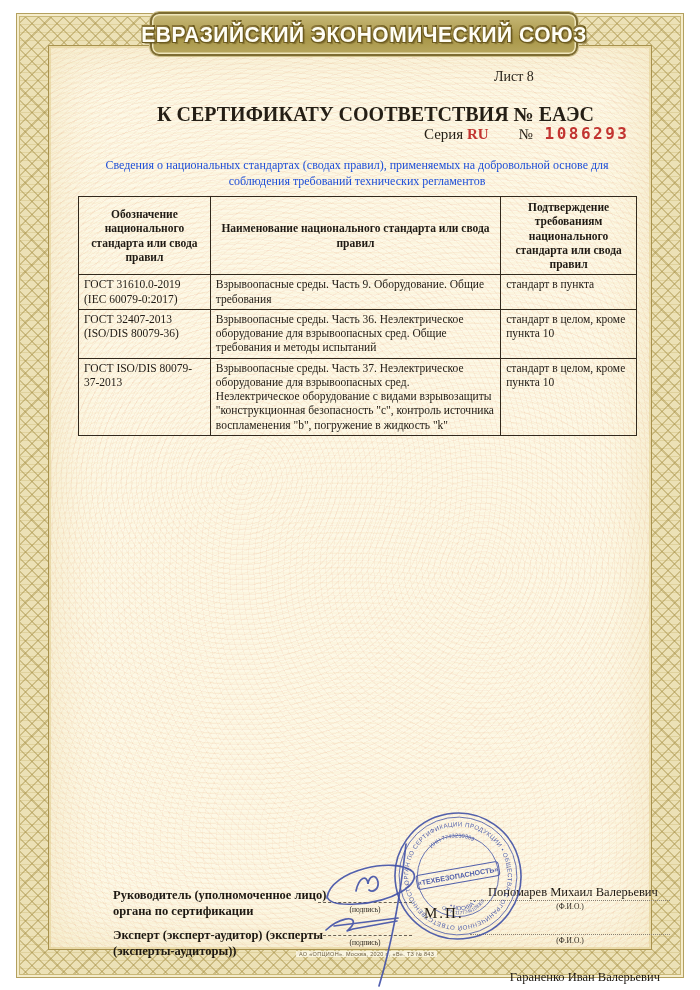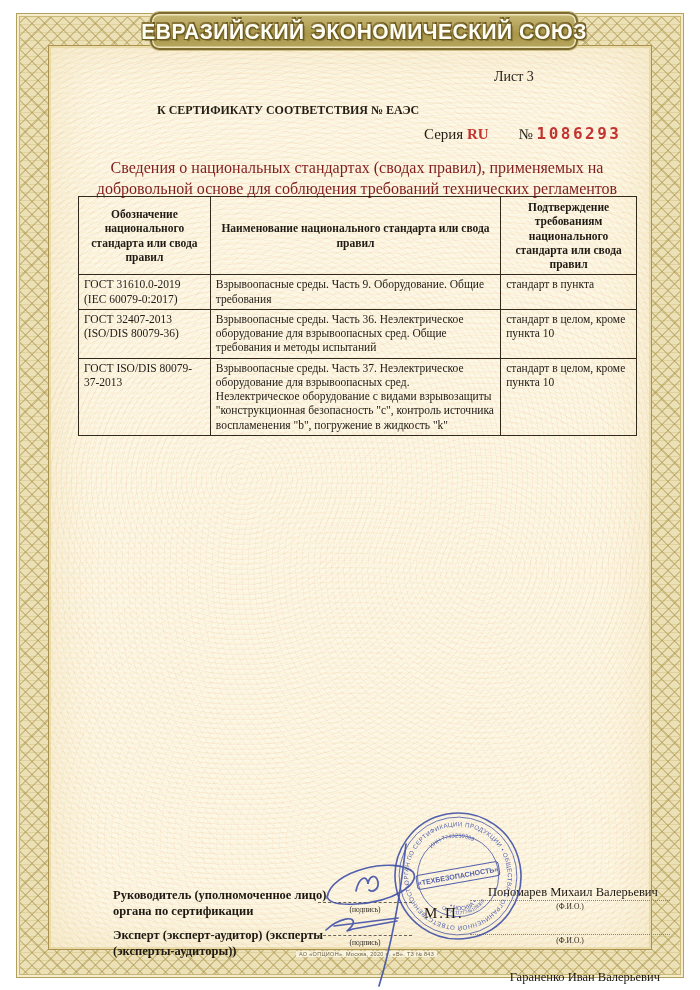--- a/index.html
+++ b/index.html
@@ -26,49 +26,49 @@
       repeating-radial-gradient(circle at 32% 48%, rgba(228,152,120,.10) 0 1px, transparent 1px 5px),
       repeating-radial-gradient(circle at 72% 58%, rgba(228,152,120,.09) 0 1px, transparent 1px 6px),
       repeating-radial-gradient(circle at 50% 88%, rgba(232,170,120,.08) 0 1px, transparent 1px 7px),
       repeating-linear-gradient(0deg, rgba(240,220,150,.10) 0 2px, transparent 2px 5px),
       #fdf8e6;
     border:1px solid #a8924e;
     box-shadow: inset 0 0 0 2px rgba(220,200,130,.45), inset 0 0 55px rgba(214,186,100,.28);
   }
   
   .banner {
-    position:absolute; left:150px; top:12px; width:428px; height:38px;
+    position:absolute; left:150px; top:12px; width:428px; height:44px;
     background:linear-gradient(#c7b877, #a99749 60%, #b7a75f);
     border:2px solid #7d6c32; border-radius:9px;
     box-shadow: inset 0 0 0 1.5px #efe6bc, 0 0 0 1px #cdbf87;
     display:flex; align-items:center; justify-content:center; z-index:6;
   }
   .banner span {
     font-family:"Liberation Sans", sans-serif; font-weight:bold;
     font-size:21px; letter-spacing:.5px; color:#fffef5;
     transform:scaleY(1.08);
     text-shadow: 1px 1px 0 #6b5a1e, -1px -1px 0 #8a763a, 1px -1px 0 #6b5a1e, -1px 1px 0 #6b5a1e, 2px 2px 1px rgba(90,70,20,.5);
     white-space:nowrap;
   }
   .abs { position:absolute; }
   .doc-title { left:278px; top:60px; font-size:24px; font-weight:bold; letter-spacing:1.5px; color:#241e15; }
   .sheet { left:494px; top:69px; font-size:14px; color:#2a241c; }
-  .cert-line { left:157px; top:103px; font-size:12px; font-weight:bold; color:#241e15; white-space:nowrap; }
+  .cert-line { left:157px; top:103px; font-size:20px; font-weight:bold; color:#241e15; white-space:nowrap; }
   .cert-num {
     left:483px; top:99px; width:164px; font-size:13.5px; color:#2a241c;
     border-bottom:1px solid #5a5246; padding:0 2px 3px 3px; white-space:nowrap;
   }
   .series-row { left:424px; top:124px; font-size:15px; color:#241e15; white-space:nowrap; }
   .series-row .red { color:#c23430; font-weight:bold; }
   .series-row .num-sign { margin-left:26px; }
   .serial {
     color:#c23430; font-family:"DejaVu Sans Mono", monospace;
-    font-size:16px; letter-spacing:2.5px; font-weight:bold;
-  }
-  .intro { left:80px; top:158px; width:554px; text-align:center; font-size:16px; line-height:1.3; color:#7f1d1d; }
+    font-size:16px; letter-spacing:2.5px; margin-left:8px; font-weight:bold;
+  }
+  .intro { left:80px; top:158px; width:554px; text-align:center; font-size:12px; line-height:1.3; color:#1d4ed8; }
   
   table.standards {
     position:absolute; left:78px; top:196px; width:559px;
     border-collapse:collapse; font-size:11.5px; color:#1f1a14; line-height:1.24;
   }
   table.standards th, table.standards td { border:1px solid #32291d; }
   table.standards th { font-weight:bold; text-align:center; vertical-align:middle; padding:3px 4px; }
   table.standards td { vertical-align:top; padding:2px 5px 3px 5px; text-align:left; }
   
   .role { left:113px; width:218px; font-size:12.5px; font-weight:bold; line-height:1.25; color:#1d1812; }
@@ -100,21 +100,21 @@
 <body>
 
 <div class="page">
   <div class="border-strip"></div>
   <div class="paper"></div>
 
   <div class="banner">
     <span>ЕВРАЗИЙСКИЙ ЭКОНОМИЧЕСКИЙ СОЮЗ</span>
   </div>
 
-  <div class="abs sheet">Лист 3</div>
+  <div class="abs sheet">Лист 8</div>
 
   <div class="abs cert-line">К СЕРТИФИКАТУ СООТВЕТСТВИЯ № ЕАЭС</div>
 
   <div class="abs series-row">
     <span>Серия</span>
     <span class="red">RU</span>
     <span class="num-sign">№</span>
     <span class="serial">1086293</span>
   </div>
 

